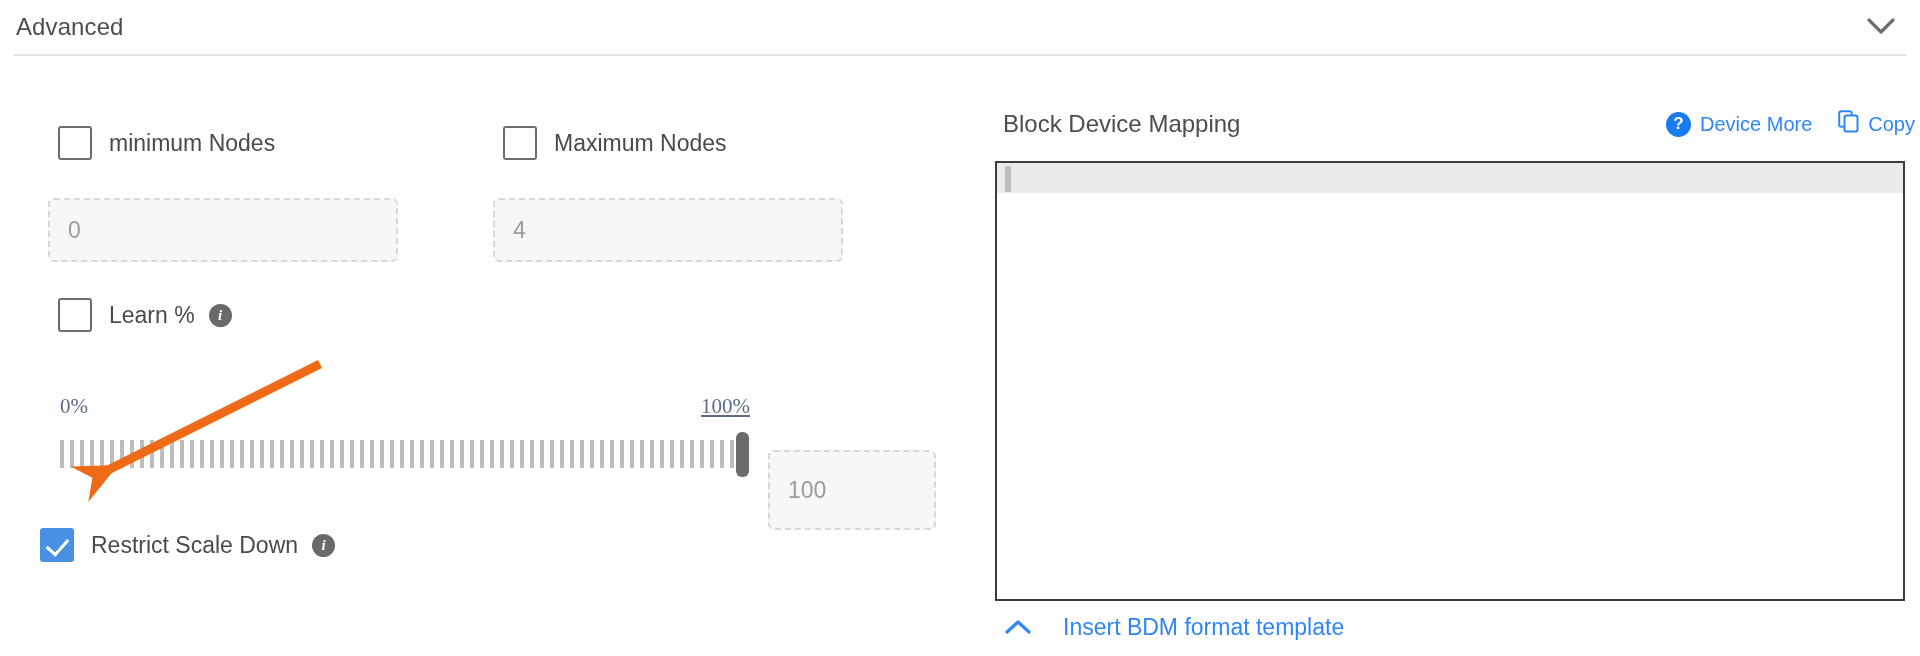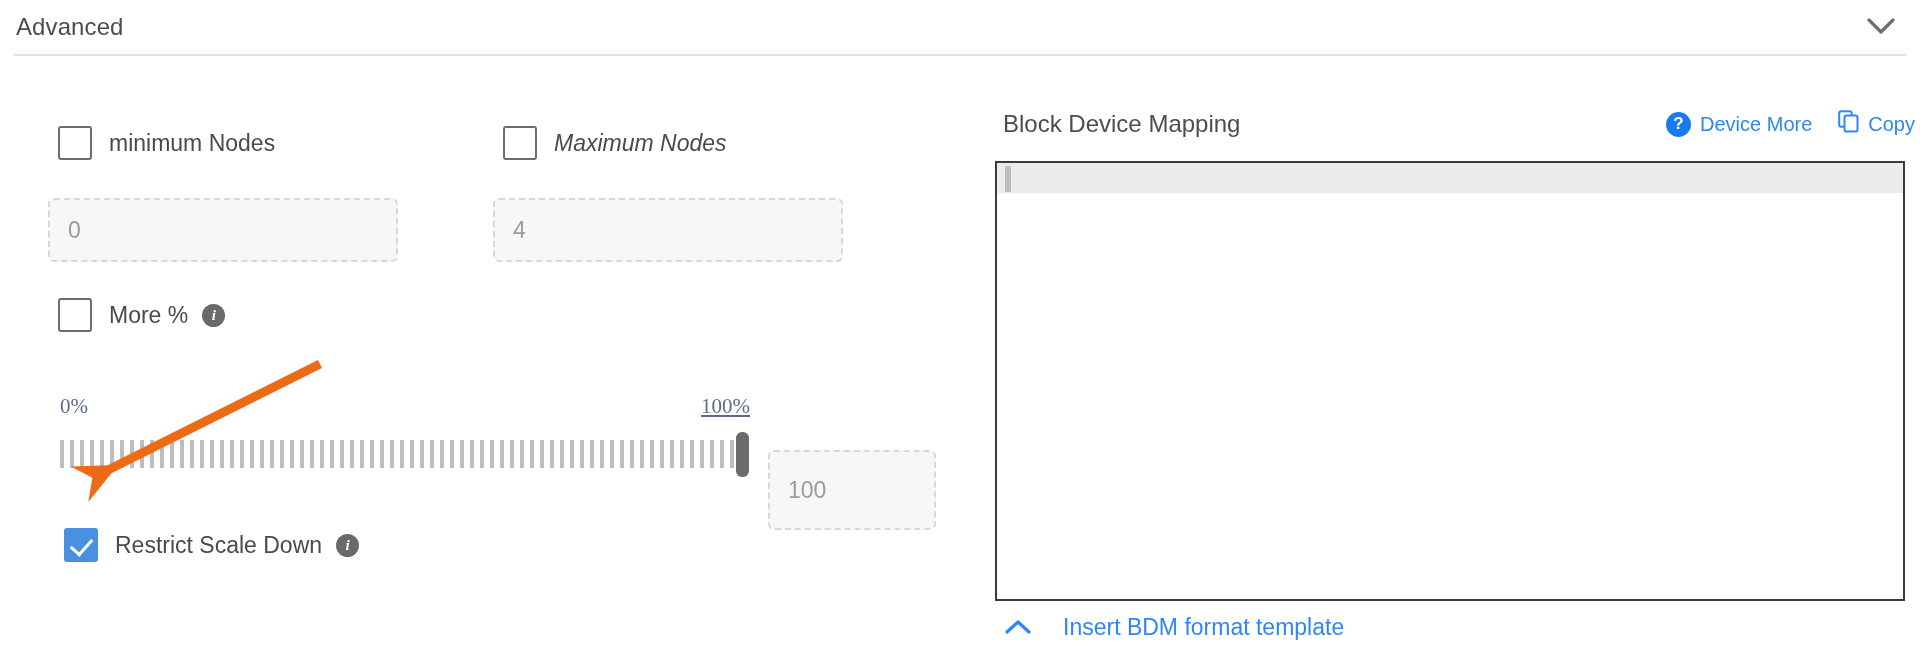--- a/index.html
+++ b/index.html
@@ -307,46 +307,46 @@
 <div class="section-divider"></div>
 
 <div class="left-col">
 
   <div class="cb-row" style="left:58px; top:72px;">
     <span class="checkbox"></span>
     <span class="cb-label">minimum Nodes</span>
   </div>
   <div class="txt-input" style="left:48px; top:144px; width:350px; height:64px;">0</div>
 
-  <div class="cb-row" style="left:503px; top:72px;font-style:italic;">
+  <div class="cb-row" style="left:503px; top:72px;">
     <span class="checkbox"></span>
     <span class="cb-label">Maximum Nodes</span>
   </div>
   <div class="txt-input" style="left:493px; top:144px; width:350px; height:64px;">4</div>
 
   <div class="cb-row" style="left:58px; top:244px;">
     <span class="checkbox"></span>
-    <span class="cb-label">More %</span>
+    <span class="cb-label">Learn %</span>
     <span class="info-icon">i</span>
   </div>
 
   <div class="slider-wrap">
     <div class="slider-ends">
       <span class="slider-end-label slider-end-left">0%</span>
       <span class="slider-end-label slider-end-right">100%</span>
     </div>
     <div class="slider-track">
       <div class="slider-ticks"></div>
       <div class="slider-thumb"></div>
     </div>
   </div>
 
   <div class="txt-input" style="left:768px; top:396px; width:168px; height:80px;">100</div>
 
-  <div class="cb-row" style="left:64px; top:474px;align-items:center;">
+  <div class="cb-row" style="left:40px; top:474px;align-items:center;">
     <span class="checkbox checked"></span>
     <span class="cb-label">Restrict Scale Down</span>
     <span class="info-icon">i</span>
   </div>
 
 </div>
 
 <div class="right-col">
 
   <div class="bdm-header">

